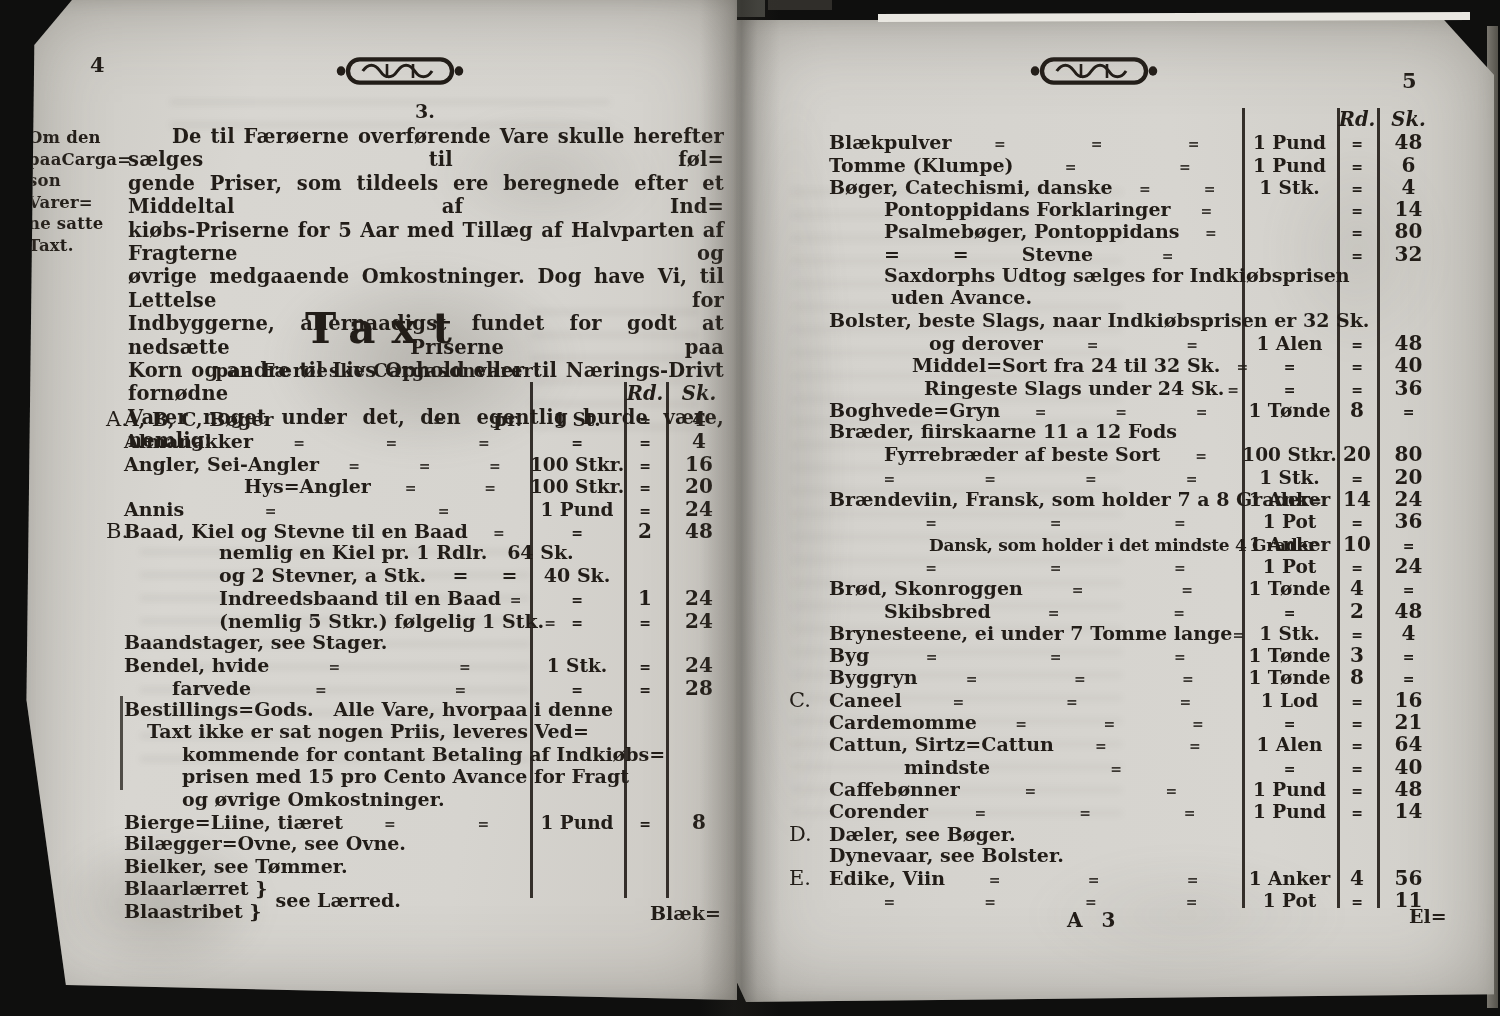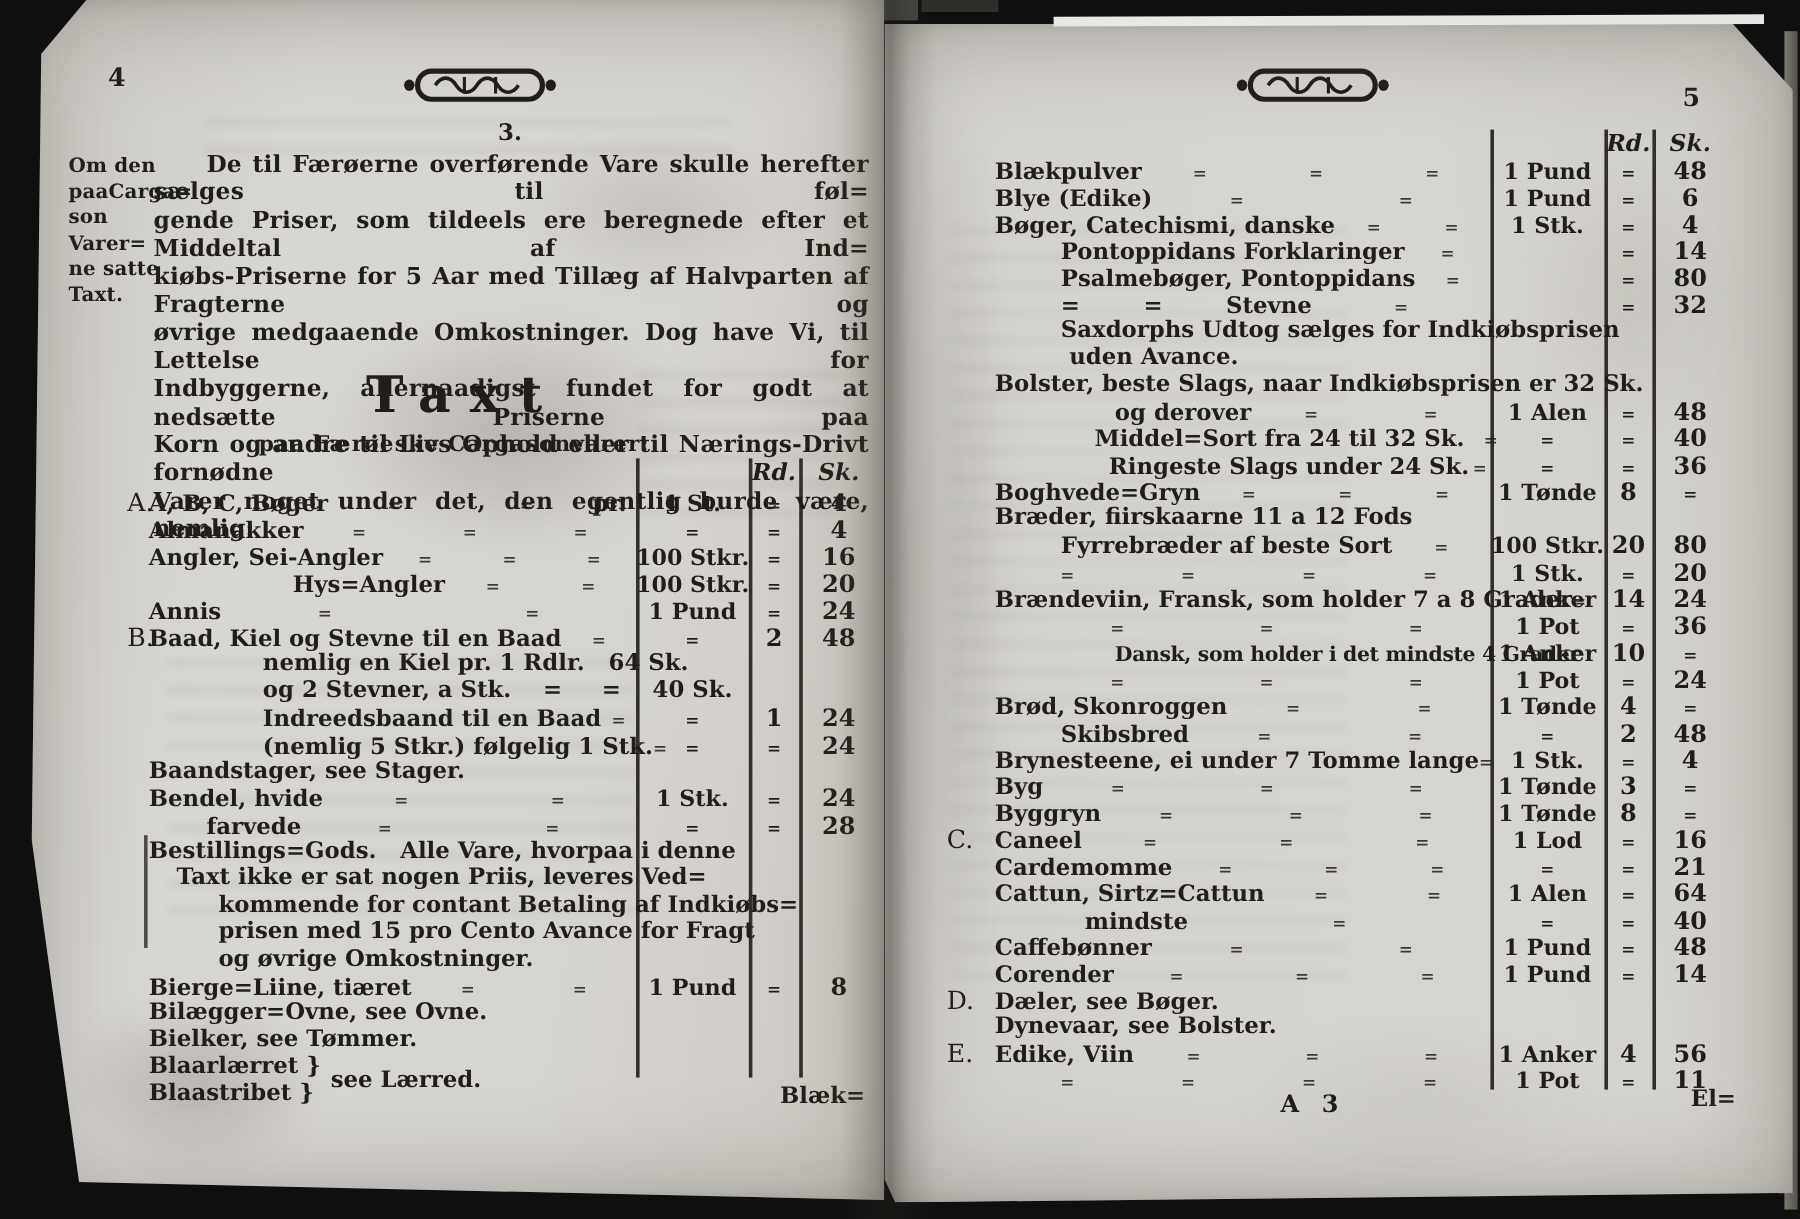--- a/index.html
+++ b/index.html
@@ -24,21 +24,21 @@
   .gutter{position:absolute;left:700px;top:0;width:80px;height:1016px;z-index:4;pointer-events:none;
     background:linear-gradient(90deg,rgba(55,52,46,0),rgba(55,52,46,.22) 42%,rgba(38,36,31,.34) 52%,rgba(55,52,46,.12) 72%,rgba(55,52,46,0));}
   .stain{position:absolute;pointer-events:none;filter:blur(10px);}
   .bleed{position:absolute;pointer-events:none;filter:blur(3px);opacity:.55;
     background:repeating-linear-gradient(180deg,transparent 0 9px,rgba(98,95,88,.14) 9px 15px,transparent 15px 23px);}
   .pagenum{position:absolute;font-size:21px;font-weight:700;}
   .ornament{position:absolute;}
   .secnum{position:absolute;left:108px;top:100px;width:594px;text-align:center;
     font-size:19px;font-weight:700;}
   .margin-note{position:absolute;left:8px;top:127px;width:98px;font-size:16.5px;
-    line-height:21.5px;font-weight:700;letter-spacing:.2px;margin-left:29px;}
+    line-height:21.5px;font-weight:700;letter-spacing:.2px;}
   .intro{position:absolute;left:108px;top:125px;width:596px;font-size:19.5px;
     line-height:23.4px;font-weight:700;letter-spacing:.15px;}
   .intro .line{text-align:justify;text-align-last:justify;white-space:normal;}
   .intro .line:first-child{text-indent:44px;}
   .intro .line:last-child{text-align-last:left;}
   .heading{position:absolute;left:0;top:304px;width:100%;text-align:center;font-size:42px;
     font-weight:700;letter-spacing:16px;text-indent:16px;}
   .subheading{position:absolute;left:0;top:360px;width:100%;text-align:center;font-size:18px;
     font-weight:700;letter-spacing:1px;}
   .ttable{position:absolute;font-weight:700;font-size:19px;}
@@ -335,21 +335,21 @@
         </div>
         <div class="trow">
           <span class="c-letter"></span>
           <span class="c-desc"><span class="dtext">Blækpulver</span><span class="fill">=</span><span class="fill">=</span><span class="fill">=</span></span>
           <span class="c-qty">1 Pund</span>
           <span class="c-rd dit">=</span>
           <span class="c-sk">48</span>
         </div>
         <div class="trow">
           <span class="c-letter"></span>
-          <span class="c-desc"><span class="dtext">Blye (Edike)</span><span class="fill">=</span><span class="fill">=</span></span>
+          <span class="c-desc"><span class="dtext">Tomme (Klumpe)</span><span class="fill">=</span><span class="fill">=</span></span>
           <span class="c-qty">1 Pund</span>
           <span class="c-rd dit">=</span>
           <span class="c-sk">6</span>
         </div>
         <div class="trow">
           <span class="c-letter"></span>
           <span class="c-desc"><span class="dtext">Bøger, Catechismi, danske</span><span class="fill">=</span><span class="fill">=</span></span>
           <span class="c-qty">1 Stk.</span>
           <span class="c-rd dit">=</span>
           <span class="c-sk">4</span>

